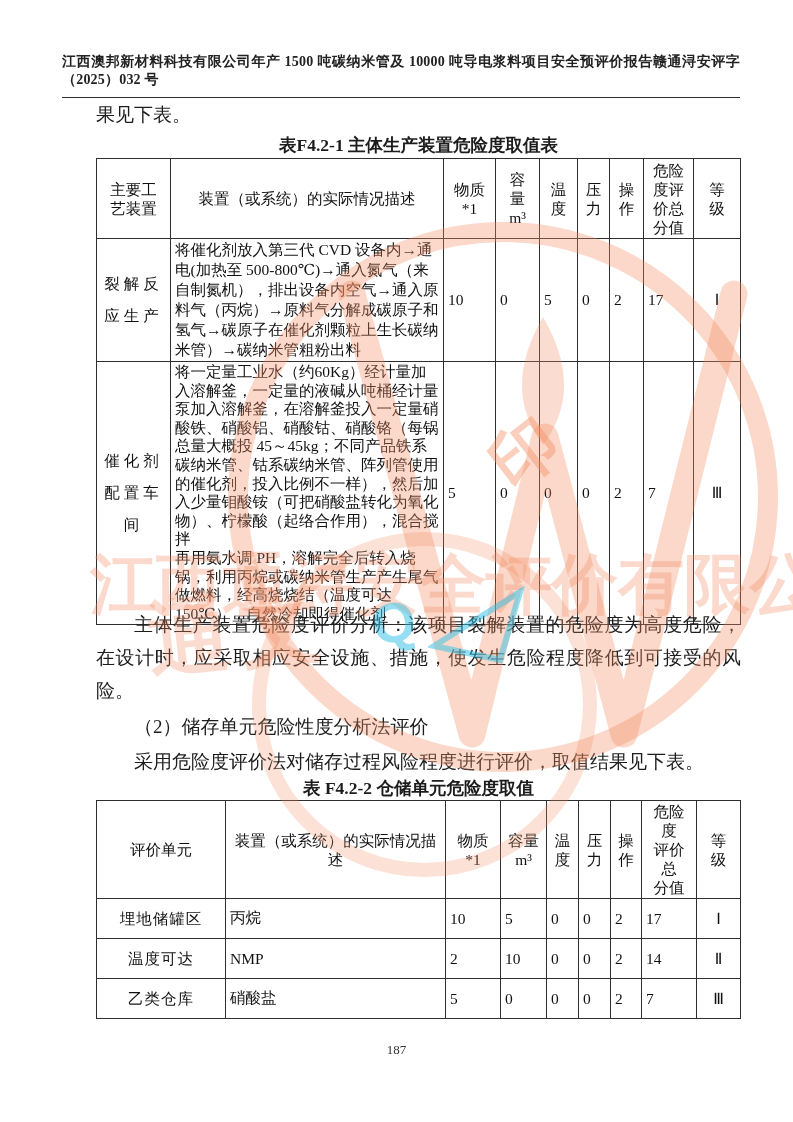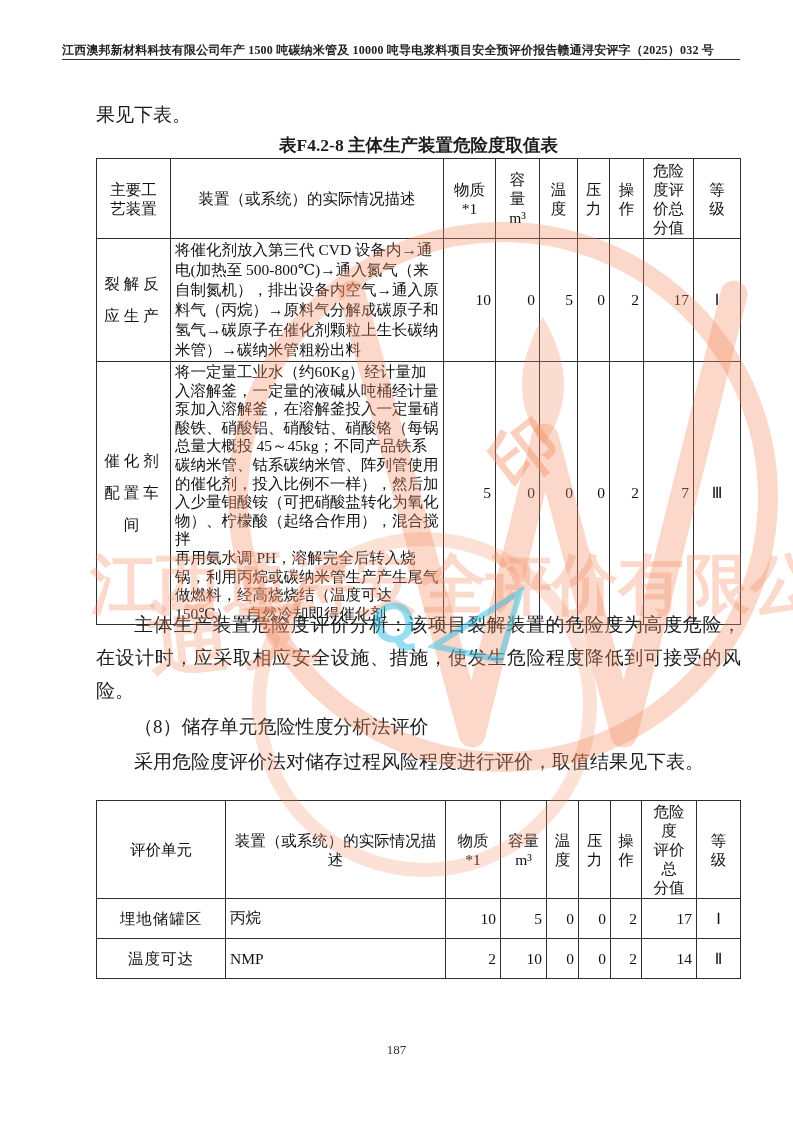--- a/index.html
+++ b/index.html
@@ -3,41 +3,41 @@
 <meta charset="utf-8">
 <style>
   html,body{margin:0;padding:0;background:#888;}
   .page{
     position:relative;width:793px;height:1122px;background:#ffffff;
     margin:0 auto;overflow:hidden;
     font-family:"Liberation Serif","DejaVu Serif",serif;color:#1c1c1c;
   }
   
   .doc-header{
-    position:absolute;left:62px;top:42px;width:678px;
-    font-size:12px;font-weight:bold;letter-spacing:.2px;
-    border-bottom:1.5px solid #2f2f2f;padding-bottom:0;text-align:justify;
+    position:absolute;left:62px;top:53px;width:678px;
+    font-size:14px;font-weight:bold;letter-spacing:.2px;
+    border-bottom:1.5px solid #2f2f2f;padding-bottom:8px;text-align:justify;
     color:#222;
   }
   
   .bodytext{position:absolute;left:96px;width:645px;font-size:19px;line-height:33px;text-align:justify;}
   .indent{text-indent:2em;}
   .tbl-title{position:absolute;left:96px;width:645px;text-align:center;font-size:17.5px;font-weight:bold;}
   .pagenum{position:absolute;left:0;top:1042px;width:793px;text-align:center;font-size:13px;color:#333;}
   
   table.dt{border-collapse:collapse;table-layout:fixed;position:absolute;left:96px;width:645px;}
   table.dt td,table.dt th{border:1px solid #2e2e2e;padding:1px 4px;vertical-align:middle;
     font-weight:normal;font-size:15.5px;color:#111;}
   table.dt{border:1.5px solid #2e2e2e;}
   .th{white-space:pre-line;text-align:center;font-weight:bold;line-height:19px;}
   .unit{ text-align:center;letter-spacing:4px;line-height:32px;padding:1px 6px;}
   .desc{ text-align:left;white-space:pre-line;}
   .d1{line-height:20px;font-size:15px;}
   .d2{line-height:18.6px;font-size:15px;}
-  .num{text-align:right;}
+  .num{text-align:left;}
   .grade{text-align:center;font-family:"Liberation Serif",serif;}
   .t2 .unit{letter-spacing:1px;line-height:20px;text-align:center;}
   .t2 .desc{white-space:normal;margin-left:40px;}
   
   .wm{position:absolute;pointer-events:none;}
   .wm-ring1{left:228px;top:222px;width:550px;height:550px;box-sizing:border-box;
     border:20px solid rgba(243,140,98,0.34);border-radius:50%;}
   .wm-ring2{left:252px;top:532px;width:345px;height:345px;box-sizing:border-box;
     border:14px solid rgba(243,140,98,0.26);border-radius:50%;}
   .wm-company{left:90px;top:540px;font-size:66px;white-space:nowrap;
@@ -54,21 +54,21 @@
 </style>
 </head>
 <body>
 
 <div class="page">
 
   <div class="doc-header">江西澳邦新材料科技有限公司年产 1500 吨碳纳米管及 10000 吨导电浆料项目安全预评价报告赣通浔安评字（2025）032 号</div>
 
   <div class="bodytext" style="top:98px;">果见下表。</div>
 
-  <div class="tbl-title" style="top:133px;">表F4.2-8  主体生产装置危险度取值表</div>
+  <div class="tbl-title" style="top:133px;">表F4.2-1  主体生产装置危险度取值表</div>
 
   <table class="dt t1" style="top:158px;">
     <colgroup>
       <col style="width:74px">
         <col style="width:273px">
         <col style="width:52px">
       <col style="width:44px">
         <col style="width:38px">
         <col style="width:32px">
       <col style="width:34px">
@@ -119,24 +119,25 @@
       <td class="num">0</td>
       <td class="num">2</td>
       <td class="num">7</td>
       <td class="grade">Ⅲ</td>
     </tr>
   </tbody>
     </table>
 
   <div class="bodytext indent" style="top:608px;">主体生产装置危险度评价分析：该项目裂解装置的危险度为高度危险，在设计时，应采取相应安全设施、措施，使发生危险程度降低到可接受的风险。</div>
 
-  <div class="bodytext indent" style="top:710px;">（8）储存单元危险性度分析法评价</div>
+  <div class="bodytext indent" style="top:710px;">（2）储存单元危险性度分析法评价</div>
 
   <div class="bodytext indent" style="top:745px;">采用危险度评价法对储存过程风险程度进行评价，取值结果见下表。</div>
 
+  <div class="tbl-title" style="top:776px;">表 F4.2-2 仓储单元危险度取值</div>
 
   <table class="dt t2" style="top:800px;">
     <colgroup>
       <col style="width:129px">
         <col style="width:220px">
         <col style="width:55px">
       <col style="width:46px">
         <col style="width:32px">
         <col style="width:32px">
       <col style="width:31px">
@@ -178,20 +179,31 @@
       <td class="unit">温度可达</td>
       <td class="desc">NMP</td>
       <td class="num">2</td>
       <td class="num">10</td>
       <td class="num">0</td>
       <td class="num">0</td>
       <td class="num">2</td>
       <td class="num">14</td>
       <td class="grade">Ⅱ</td>
     </tr>
+    <tr style="height:40px">
+      <td class="unit">乙类仓库</td>
+      <td class="desc">硝酸盐</td>
+      <td class="num">5</td>
+      <td class="num">0</td>
+      <td class="num">0</td>
+      <td class="num">0</td>
+      <td class="num">2</td>
+      <td class="num">7</td>
+      <td class="grade">Ⅲ</td>
+    </tr>
   </tbody>
     </table>
 
 
   <div class="pagenum">187</div>
 
   <div class="wm wm-ring1"></div>
   <div class="wm wm-ring2"></div>
 
   <svg class="wm" style="left:330px;top:262px;" width="420" height="515" viewBox="0 0 420 515">

